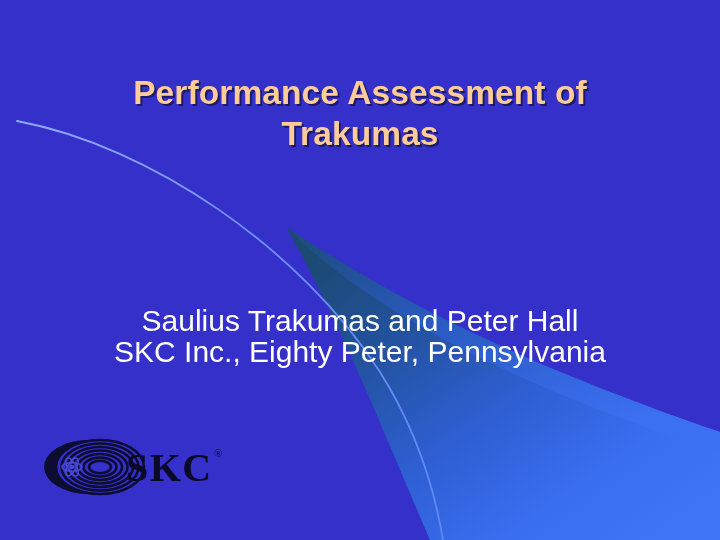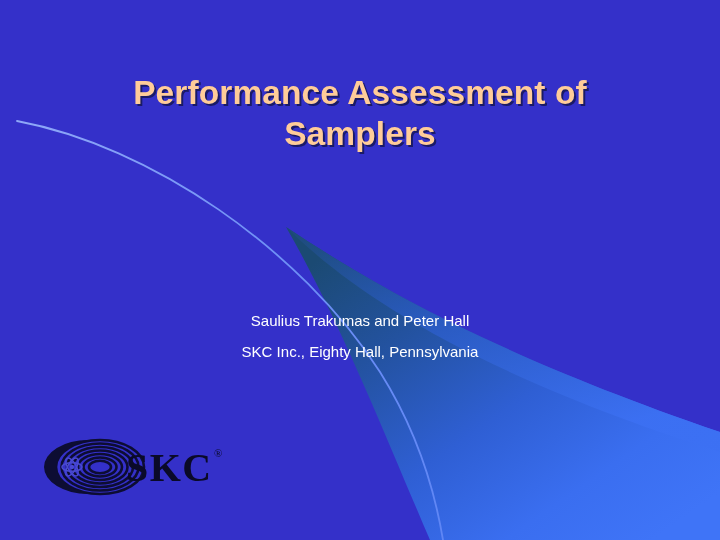--- a/index.html
+++ b/index.html
@@ -52,21 +52,21 @@
   }
   #subtitle-block {
     position: absolute;
     left: 56px;
     top: 305px;
     width: 608px;
     text-align: center;
   }
   .subtitle-line {
     font-family: "Liberation Sans", sans-serif;
-    font-size: 15px;
+    font-size: 30px;
     font-weight: normal;
     line-height: 31px;
     color: #ffffff;
     white-space: nowrap;
   }
   #logo {
     position: absolute;
     left: 42px;
     top: 431px;
     width: 200px;
@@ -119,26 +119,26 @@
 
     <path d="M 17 121
              C 150 146, 300 248, 380 372
              C 414 426, 434 486, 443 540" fill="none" stroke="url(#curveGrad)" stroke-width="1.8" stroke-linecap="round"></path>
   </svg>
 
   <div class="content-layer">
 
     <div id="title-block">
       <div class="title-line">Performance Assessment of</div>
-      <div class="title-line">Samplers</div>
+      <div class="title-line">Trakumas</div>
     </div>
 
     <div id="subtitle-block">
       <div class="subtitle-line">Saulius Trakumas and Peter Hall</div>
-      <div class="subtitle-line">SKC Inc., Eighty Hall, Pennsylvania</div>
+      <div class="subtitle-line">SKC Inc., Eighty Peter, Pennsylvania</div>
     </div>
 
     <div id="logo">
       <svg viewBox="0 0 200 74" width="200" height="74">
         <g fill="none" stroke="#0d0d33" stroke-width="2.6">
           <ellipse cx="58" cy="36" rx="44" ry="27"></ellipse>
           <ellipse cx="58" cy="36" rx="38.5" ry="23.5"></ellipse>
           <ellipse cx="58" cy="36" rx="33" ry="20"></ellipse>
           <ellipse cx="58" cy="36" rx="27.5" ry="16.5"></ellipse>
           <ellipse cx="58" cy="36" rx="22" ry="13"></ellipse>

